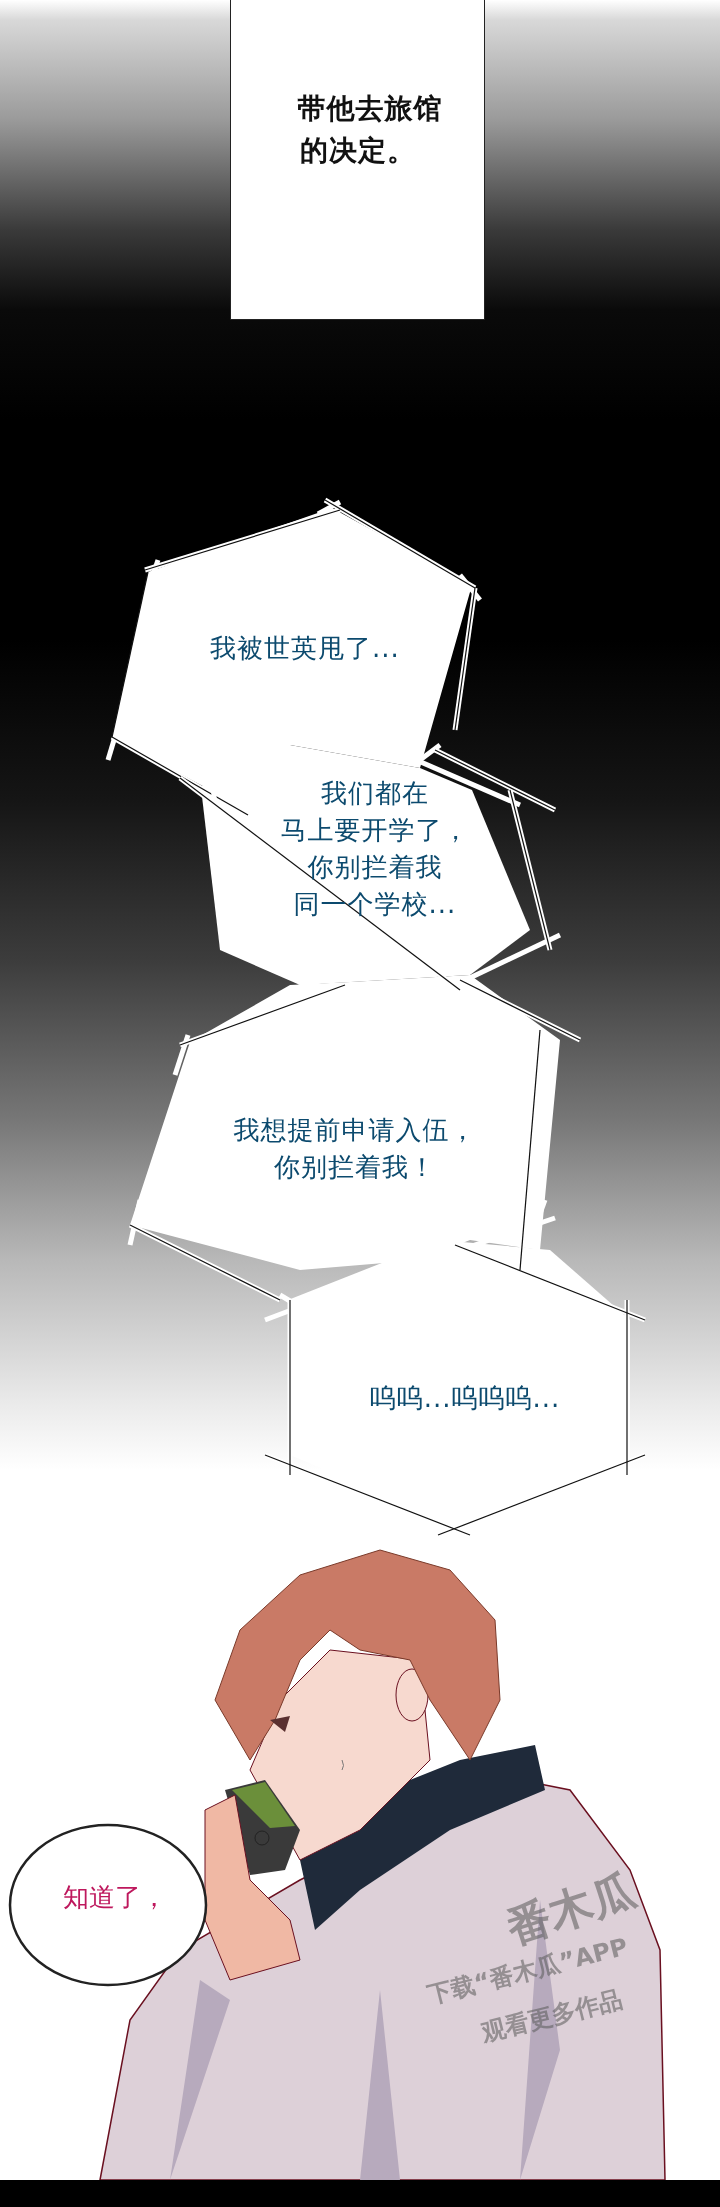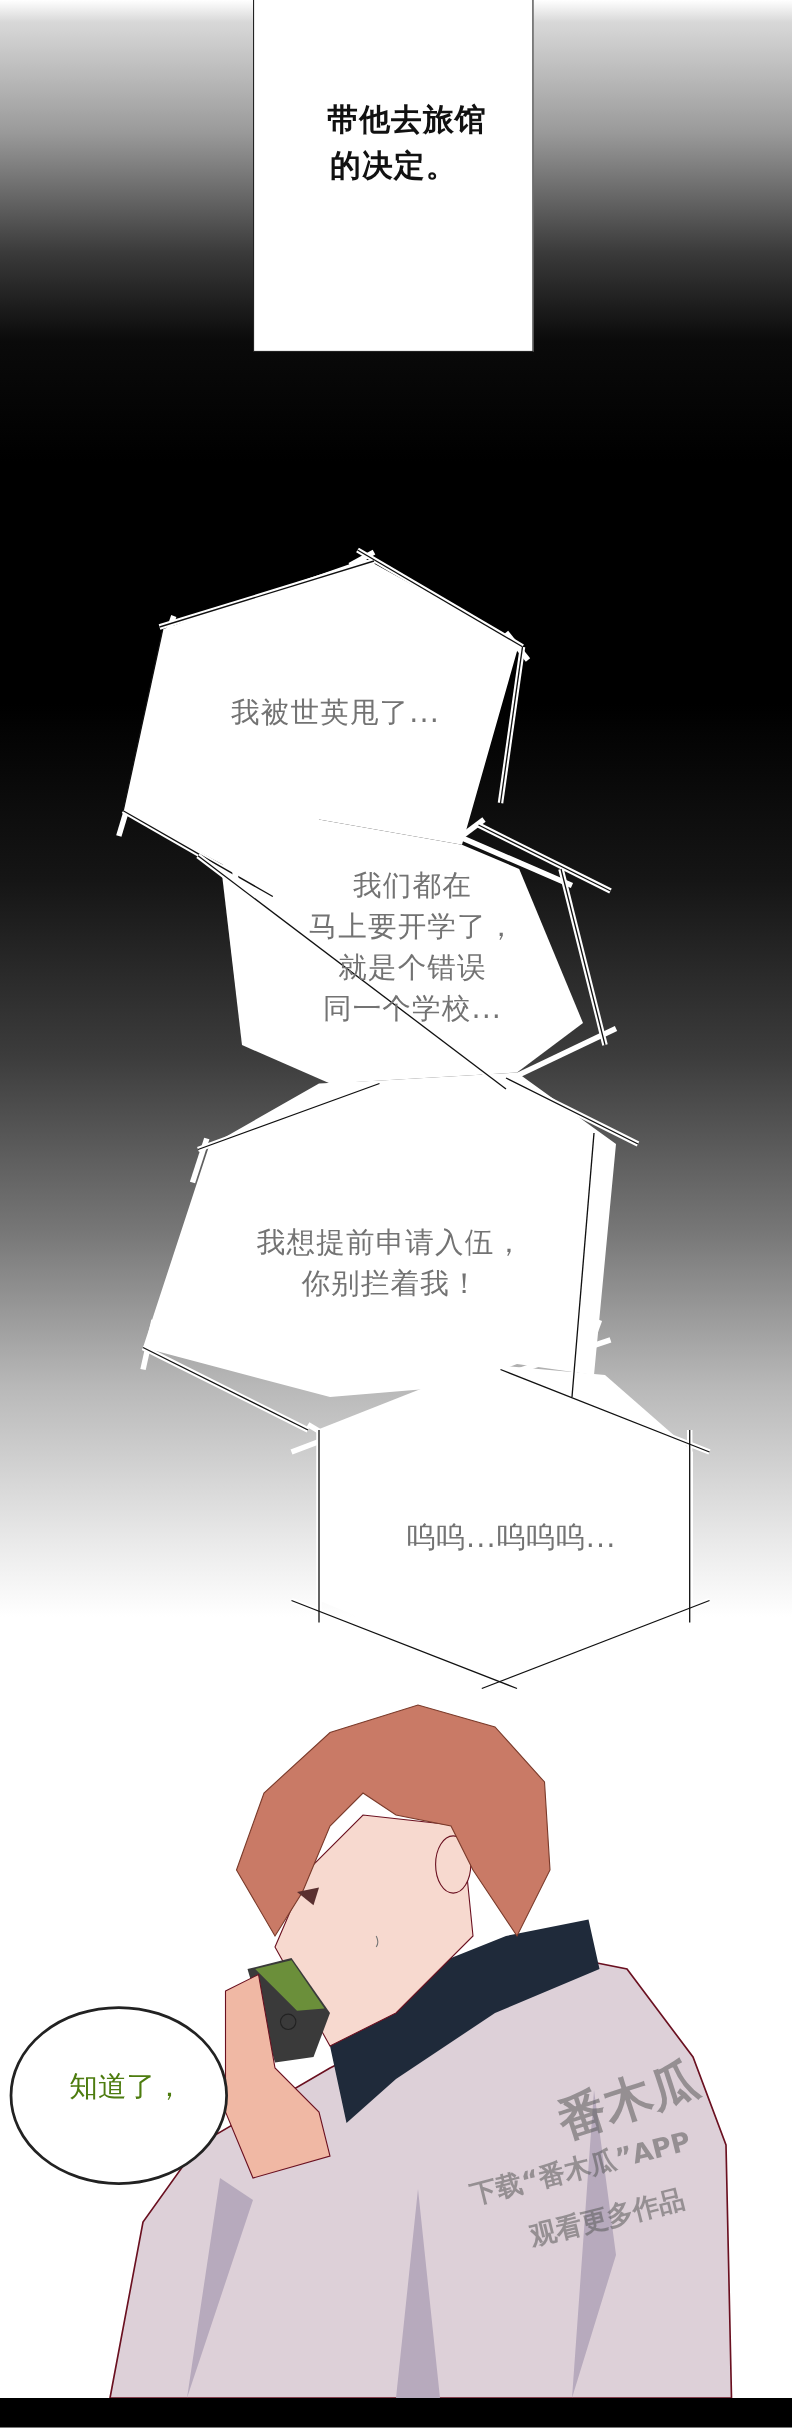--- a/index.html
+++ b/index.html
@@ -10,24 +10,24 @@
           #ffffff 0px, #d8d8d8 20px, #9a9a9a 120px, #3a3a3a 230px, #0a0a0a 310px,
           #000000 420px, #000000 640px, #151515 800px, #3c3c3c 960px, #777 1120px,
           #b8b8b8 1260px, #e9e9e9 1400px, #ffffff 1470px, #ffffff 2160px); }
   .black-foot { position: absolute; left: 0; top: 2180px; width: 720px; height: 27px; background: #000; }
   .narr-box { position: absolute; left: 230px; top: 0; width: 255px; height: 320px;
               background: #fff; border-left: 1px solid #222; border-right: 1px solid #222; border-bottom: 1px solid #222;
               box-sizing: border-box; }
   .narr-text { position: absolute; left: 270px; top: 88px; width: 200px; font-size: 28px; line-height: 42px;
                color: #111; text-align: center; letter-spacing: 1px; font-weight: bold; }
   svg.bubbles { position: absolute; left: 0; top: 0; }
-  .btext { position: absolute; font-size: 26px; line-height: 37px; color: #737373; text-align: center; letter-spacing: 1px; }
+  .btext { position: absolute; font-size: 26px; line-height: 37px; color: #0c4a6e; text-align: center; letter-spacing: 1px; }
   .art { position: absolute; left: 0; top: 0; }
   .round-bubble-text { position: absolute; left: 20px; top: 1878px; width: 190px; font-size: 26px; line-height: 38px;
-                       color: #4d7c0f; text-align: center; }
+                       color: #be185d; text-align: center; }
   .wm { position: absolute; color: rgba(90,90,90,0.55); font-weight: bold; }
 </style>
 </head>
 <body>
 
 <div class="bg"></div>
 
 <div class="narr-box"></div>
 <div class="narr-text">
   <div>带他去旅馆</div>
@@ -97,24 +97,24 @@
     <polyline points="455,1245 645,1320"></polyline>
       <polyline points="627,1300 627,1475"></polyline>
     <polyline points="265,1455 470,1535"></polyline>
       <polyline points="438,1535 645,1455"></polyline>
   </g>
 </svg>
 
 <div class="btext" style="left:170px; top:630px; width:270px;">
   <div>我被世英甩了...</div>
 </div>
-<div class="btext" style="left:255px; top:775px; width:240px;margin-top:13px;">
+<div class="btext" style="left:255px; top:775px; width:240px;">
   <div>我们都在</div>
   <div>马上要开学了，</div>
-  <div>就是个错误</div>
+  <div>你别拦着我</div>
   <div>同一个学校...</div>
 </div>
 <div class="btext" style="left:200px; top:1112px; width:310px;">
   <div>我想提前申请入伍，</div>
   <div>你别拦着我！</div>
 </div>
 <div class="btext" style="left:330px; top:1380px; width:270px;">
   <div>呜呜...呜呜呜...</div>
 </div>
 

